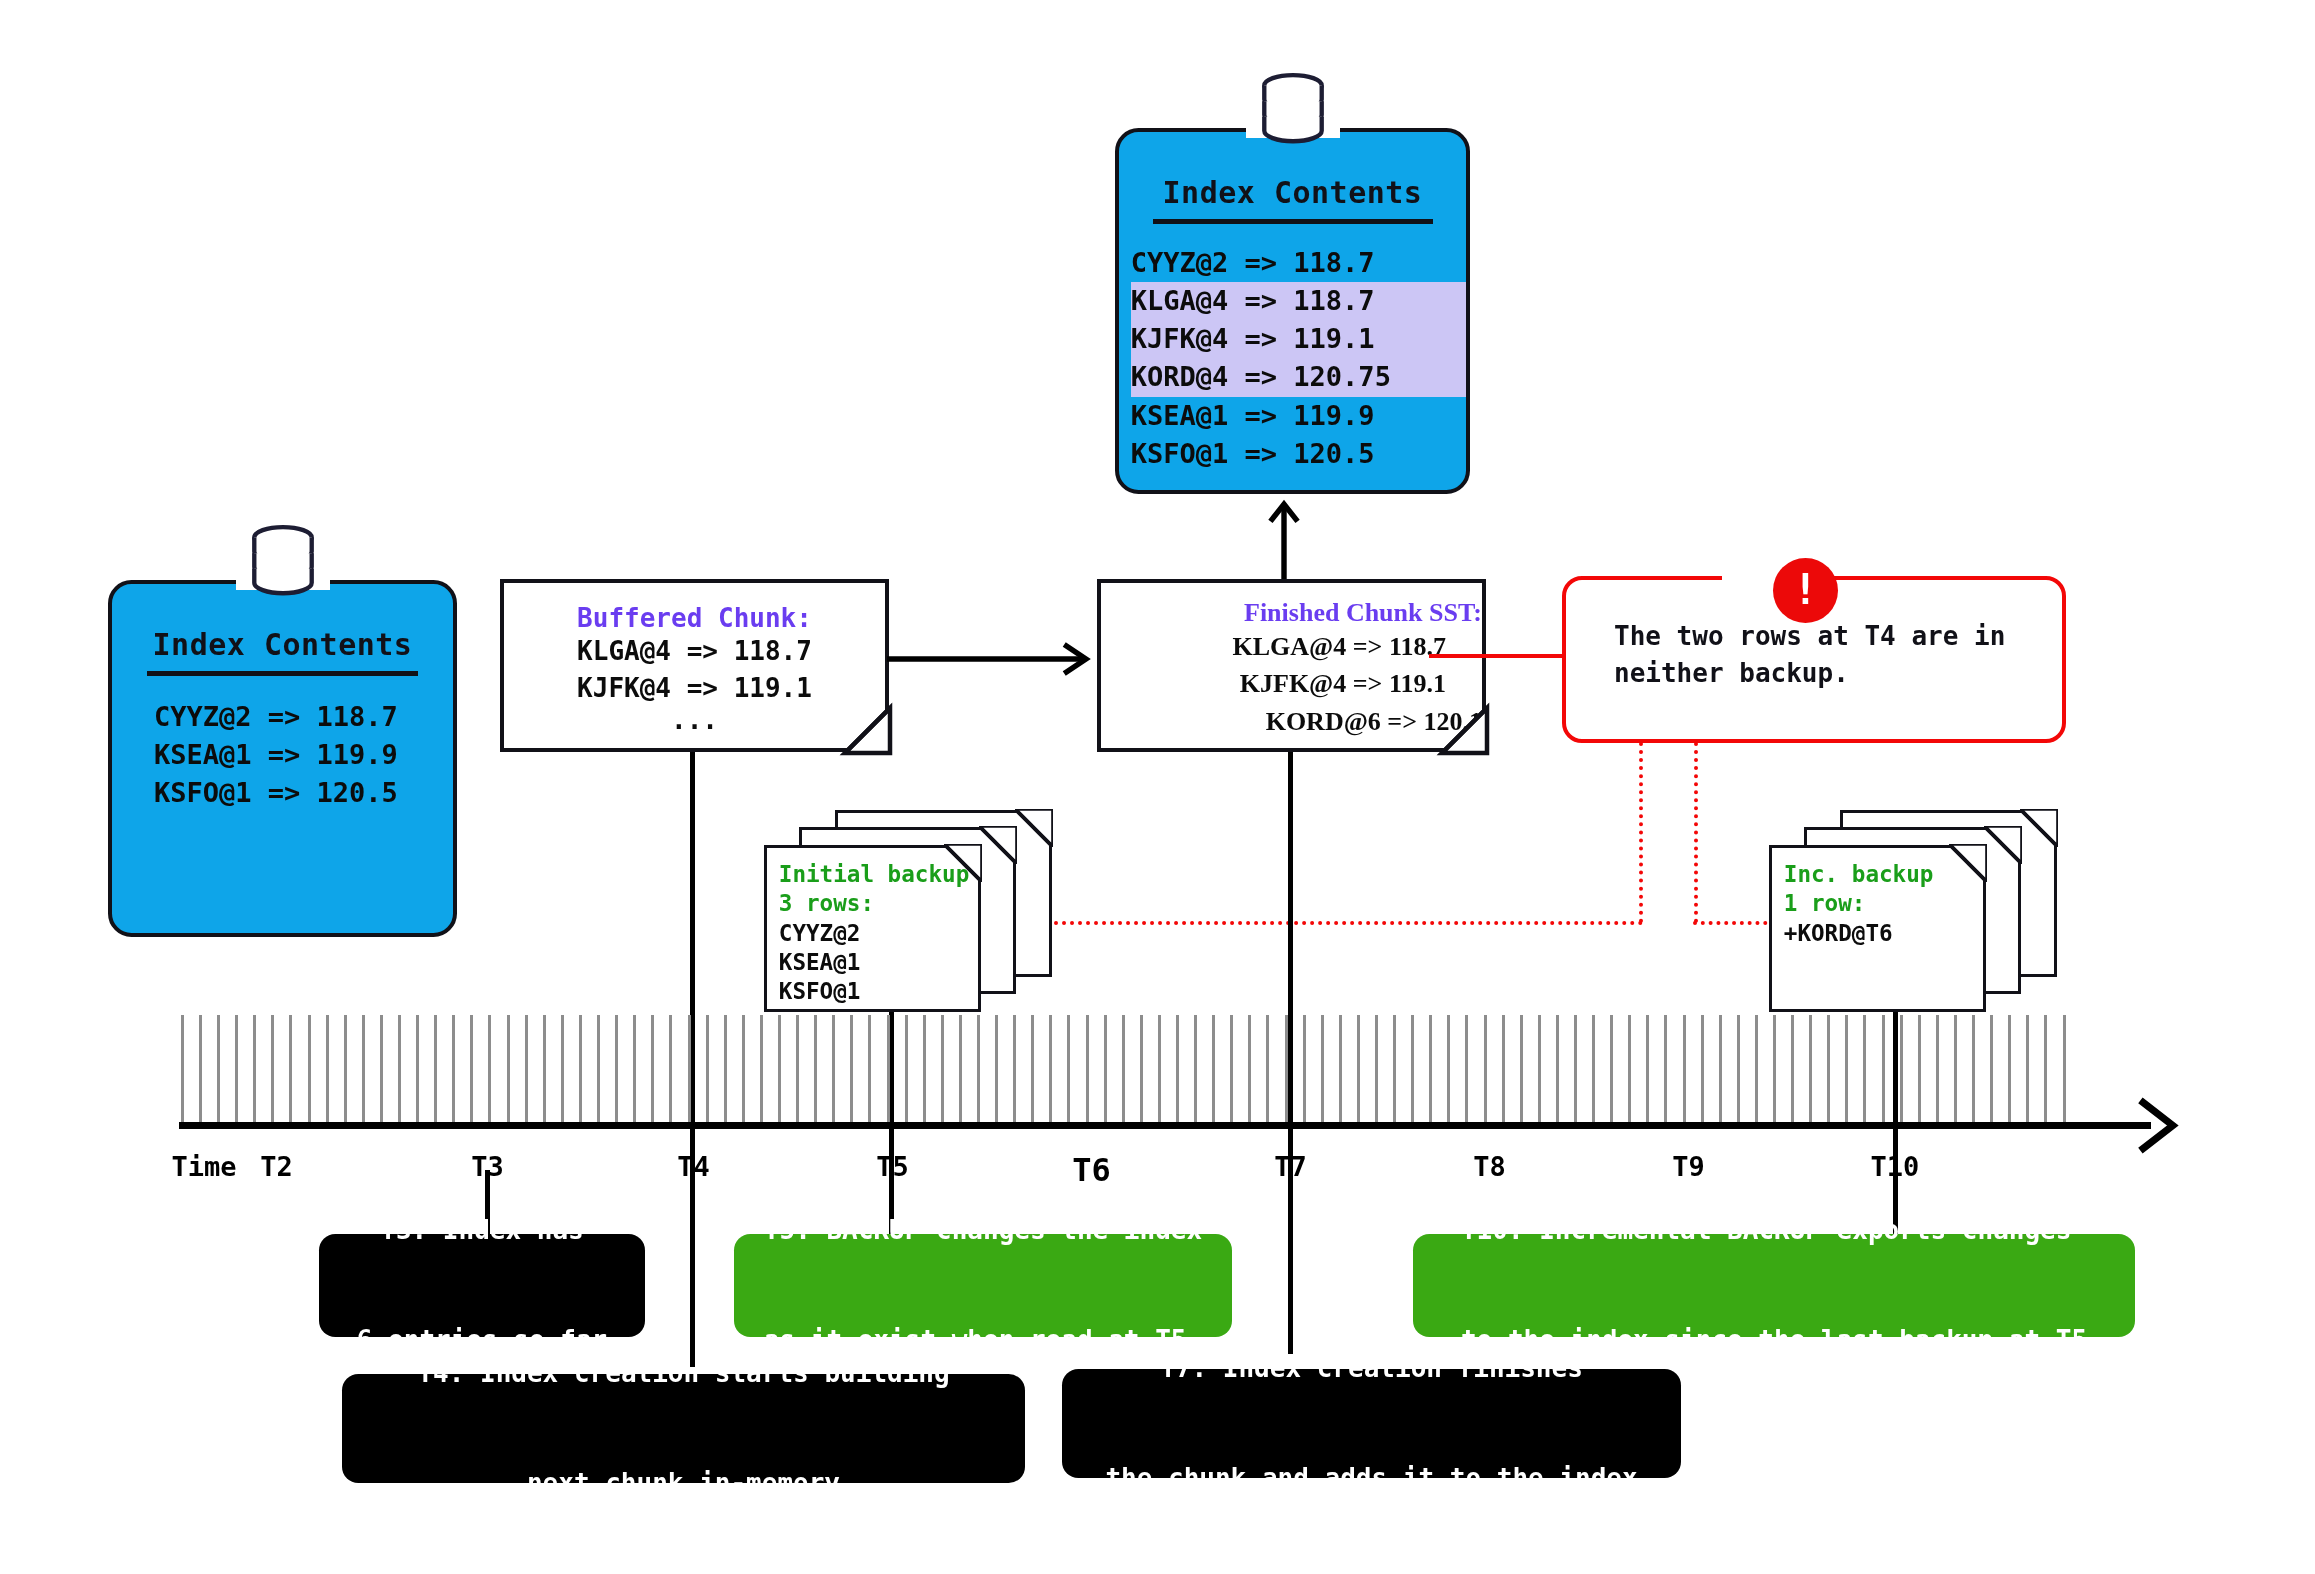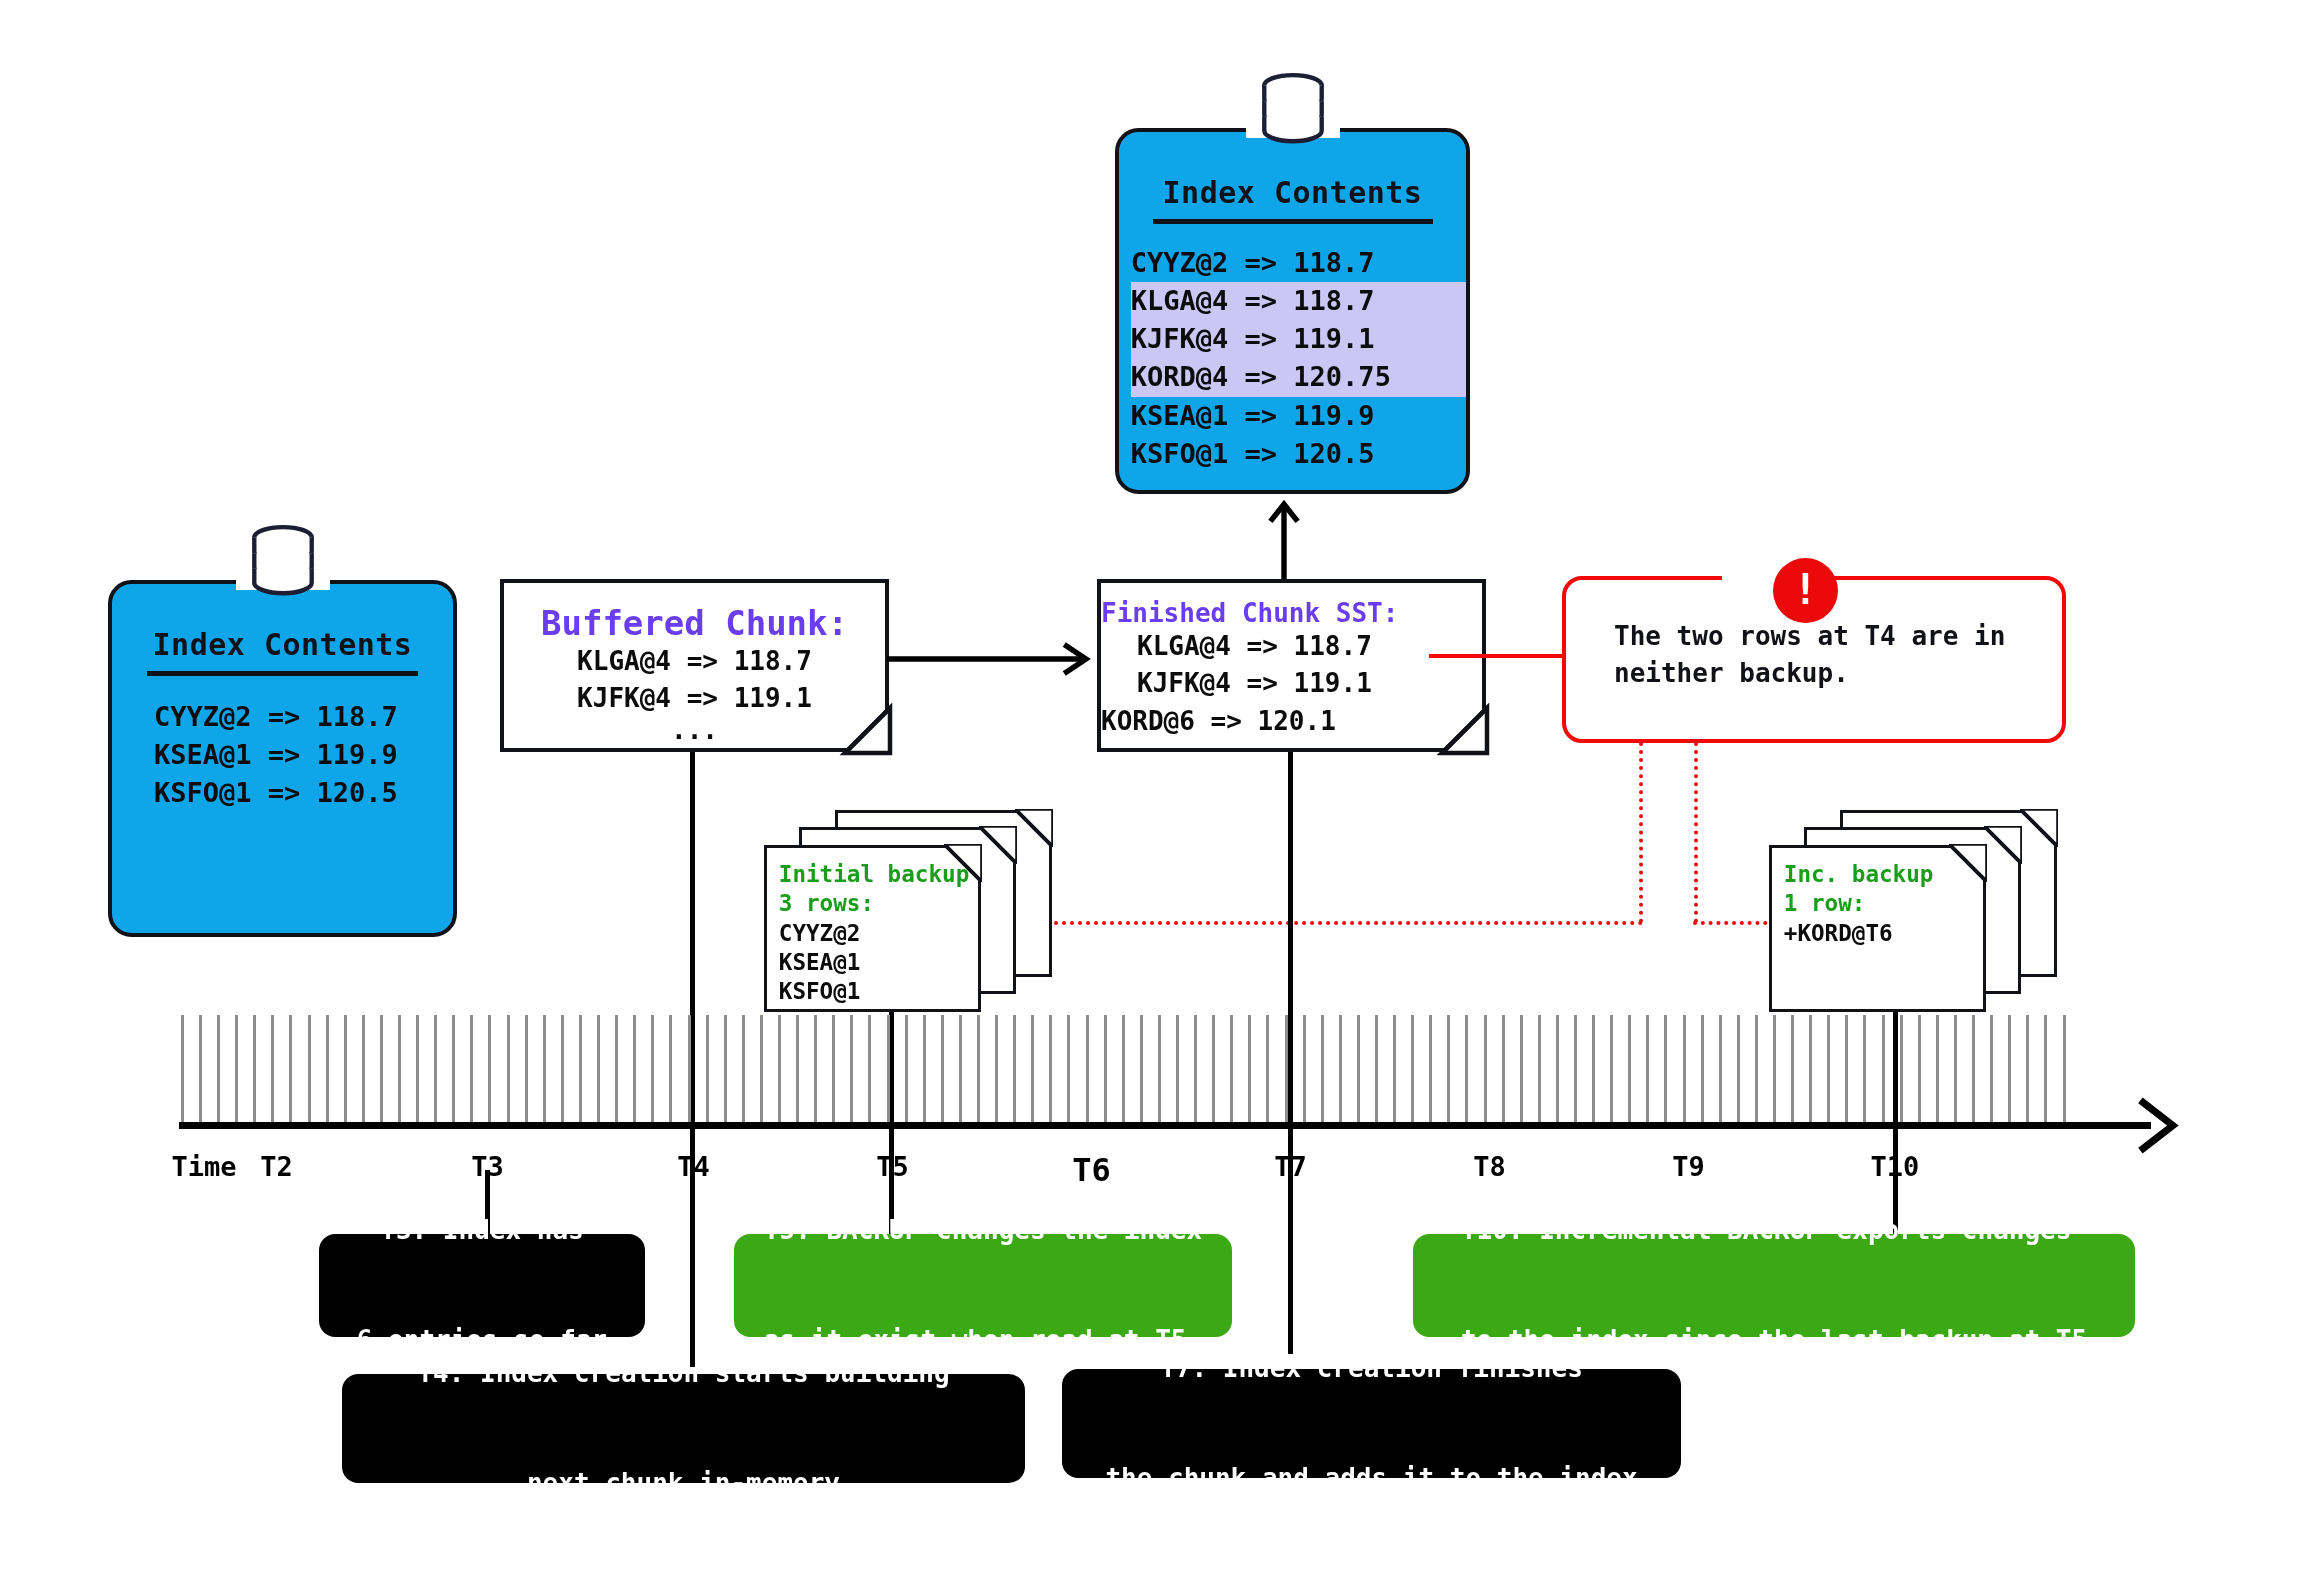--- a/index.html
+++ b/index.html
@@ -205,39 +205,39 @@
     <div class="title-rule" style="width:271px;"></div>
     <div class="rows" style="margin-top:22px; font-size:27px; padding-left:42px;">
       <div class="row">CYYZ@2 =&gt; 118.7</div>
       <div class="row">KSEA@1 =&gt; 119.9</div>
       <div class="row">KSFO@1 =&gt; 120.5</div>
     </div>
   </div>
 
   <div class="doc" style="left:500px; top:579px; width:389px; height:173px;">
     <div style="padding:20px 0 0 0; text-align:center;">
-      <div class="chunk-label" style="font-size:34px;">Buffered Chunk:</div>
+      <div class="chunk-label" style="font-size:26px;">Buffered Chunk:</div>
       <div class="chunk-row" style="font-size:26px; line-height:1.42;">KLGA@4 =&gt; 118.7</div>
       <div class="chunk-row" style="font-size:26px; line-height:1.42;">KJFK@4 =&gt; 119.1</div>
       <div class="chunk-row" style="font-size:26px; line-height:1.0;">...</div>
     </div>
     <svg class="doc-fold" style="right:-4.5px; bottom:-4.5px; width:45px; height:45px;" viewBox="0 0 50 50">
       <path d="M0 50 L50 50 L50 0 Z" fill="#ffffff"></path>
       <path d="M0 50 L50 50 L50 0 Z" fill="none" stroke="#111118" stroke-width="5"></path>
       <path d="M0 50 L50 0" stroke="#111118" stroke-width="5"></path>
     </svg>
   </div>
 
   <svg class="abs" style="left:887px; top:639px; width:208px; height:40px;" viewBox="0 0 230 44">
     <line x1="0" y1="22" x2="216" y2="22" stroke="#000000" stroke-width="6"></line>
     <polyline points="196,6 220,22 196,38" fill="none" stroke="#000000" stroke-width="6"></polyline>
   </svg>
 
   <div class="doc" style="left:1097px; top:579px; width:389px; height:173px;">
-    <div style="padding:14.5px 0 0 0; text-align:left;">
+    <div style="padding:14.5px 0 0 0; text-align:right;font-family:Liberation Serif, serif;">
       <div class="chunk-label" style="font-size:26px;">Finished Chunk SST:</div>
       <div class="chunk-row hl-red" style="font-size:26px; line-height:1.45; margin:0 36px;">KLGA@4 =&gt; 118.7</div>
       <div class="chunk-row hl-red" style="font-size:26px; line-height:1.45; margin:0 36px;">KJFK@4 =&gt; 119.1</div>
       <div class="chunk-row" style="font-size:26px; line-height:1.45;">KORD@6 =&gt; 120.1</div>
     </div>
     <svg class="doc-fold" style="right:-4.5px; bottom:-4.5px; width:45px; height:45px;" viewBox="0 0 50 50">
       <path d="M0 50 L50 50 L50 0 Z" fill="#ffffff"></path>
       <path d="M0 50 L50 50 L50 0 Z" fill="none" stroke="#111118" stroke-width="5"></path>
       <path d="M0 50 L50 0" stroke="#111118" stroke-width="5"></path>
     </svg>

